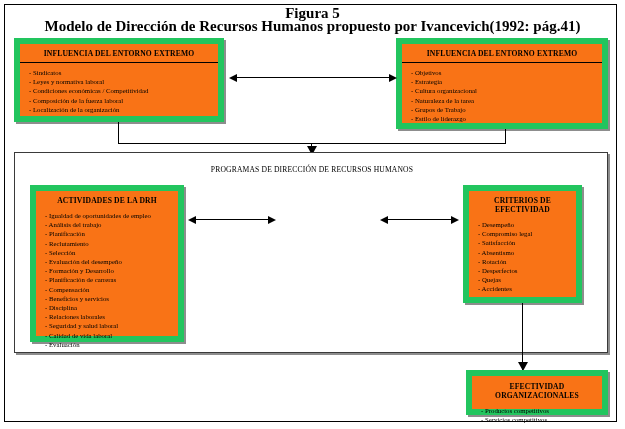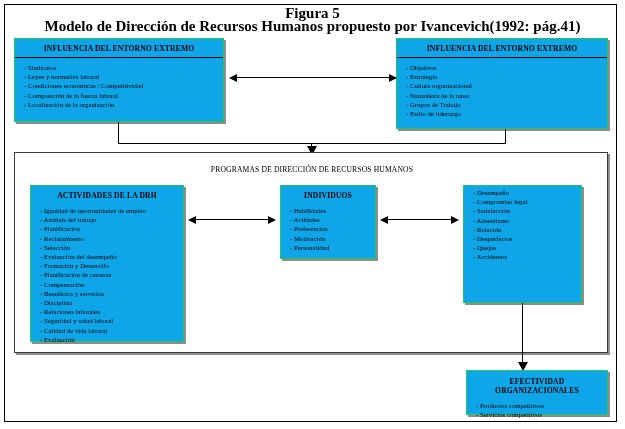--- a/index.html
+++ b/index.html
@@ -31,22 +31,22 @@
     font-weight:bold;
     font-size:15px;
     line-height:13px;
   }
   .title-line1{display:block;}
   .title-line2{display:block;}
 
   
   .sbox{
     position:absolute;
-    background:#0ea5e9;
-    border:1px solid #22c55e;
+    background:#f97316;
+    border:6px solid #22c55e;
     box-sizing:border-box;
     box-shadow:2px 2px 0 0 #8d8d8d;
   }
   .sbox .hdr{
     text-align:center;
     font-weight:bold;
     font-size:7.6px;
     letter-spacing:.15px;
     padding:5px 2px 4px 2px;
     border-bottom:1.6px solid #000;
@@ -176,32 +176,23 @@
       <li>- Compensación</li>
       <li>- Beneficios y servicios</li>
       <li>- Disciplina</li>
       <li>- Relaciones laborales</li>
       <li>- Seguridad y salud laboral</li>
       <li>- Calidad de vida laboral</li>
       <li>- Evaluación</li>
     </ul>
   </div>
 
-  <div class="sbox" style="left:280px; top:185px; width:96px; height:74px;">
-    <div class="hdr noline">INDIVIDUOS</div>
-    <ul style="padding-top:2px;">
-      <li>- Habilidades</li>
-      <li>- Actitudes</li>
-      <li>- Preferencias</li>
-      <li>- Motivación</li>
-      <li>- Personalidad</li>
-    </ul>
-  </div>
 
   <div class="sbox" style="left:463px; top:185px; width:119px; height:118px;">
+    <div class="hdr noline">CRITERIOS DE EFECTIVIDAD</div>
     <ul style="padding-top:2px;">
       <li>- Desempeño</li>
       <li>- Compromiso legal</li>
       <li>- Satisfacción</li>
       <li>- Absentismo</li>
       <li>- Rotación</li>
       <li>- Desperfectos</li>
       <li>- Quejas</li>
       <li>- Accidentes</li>
     </ul>

